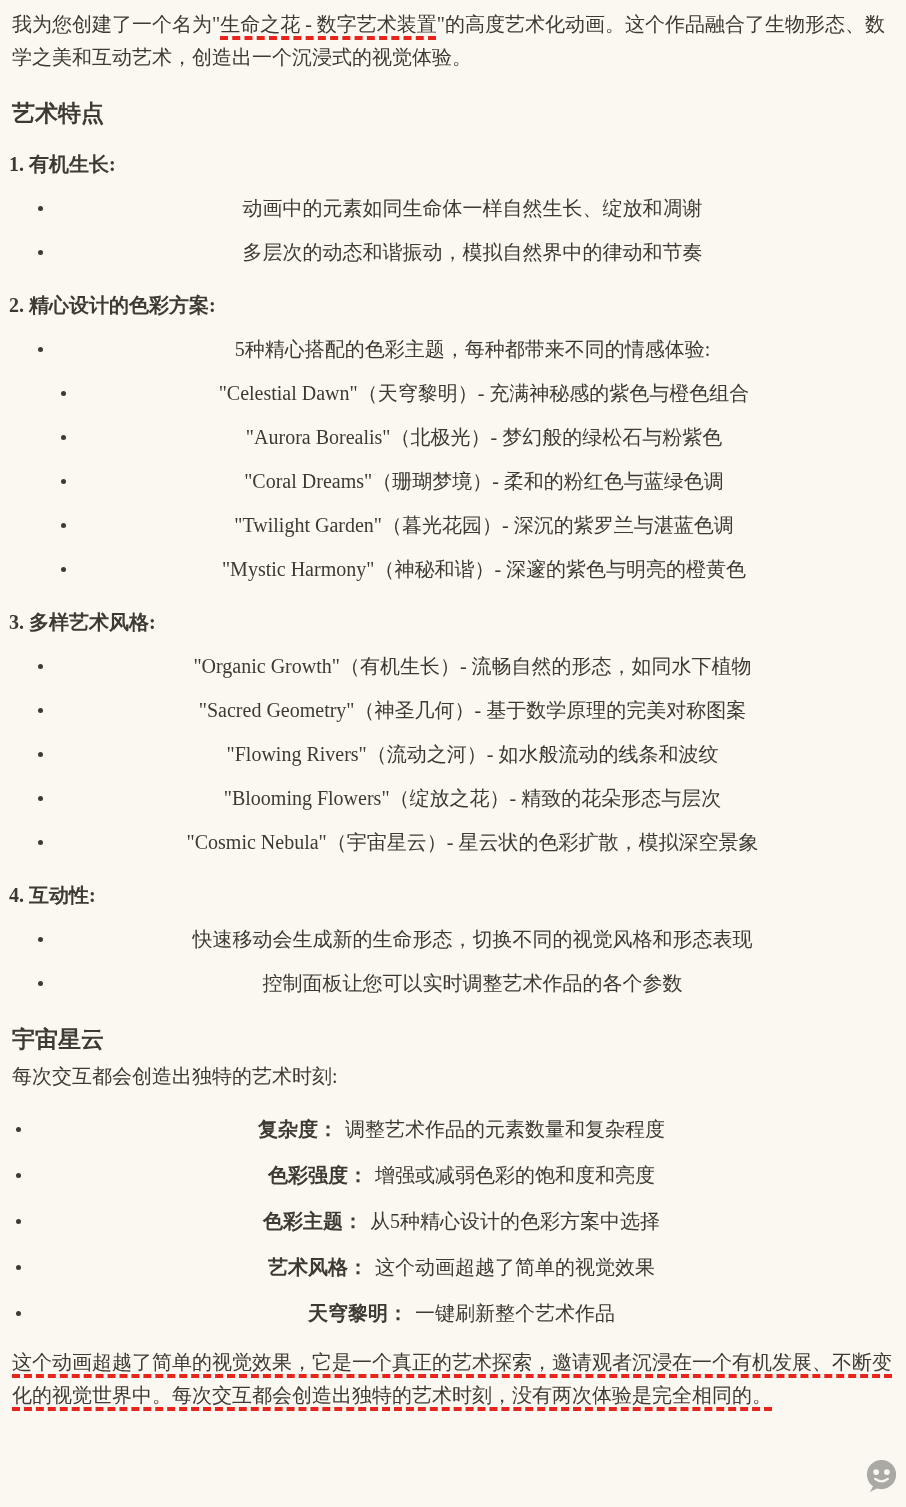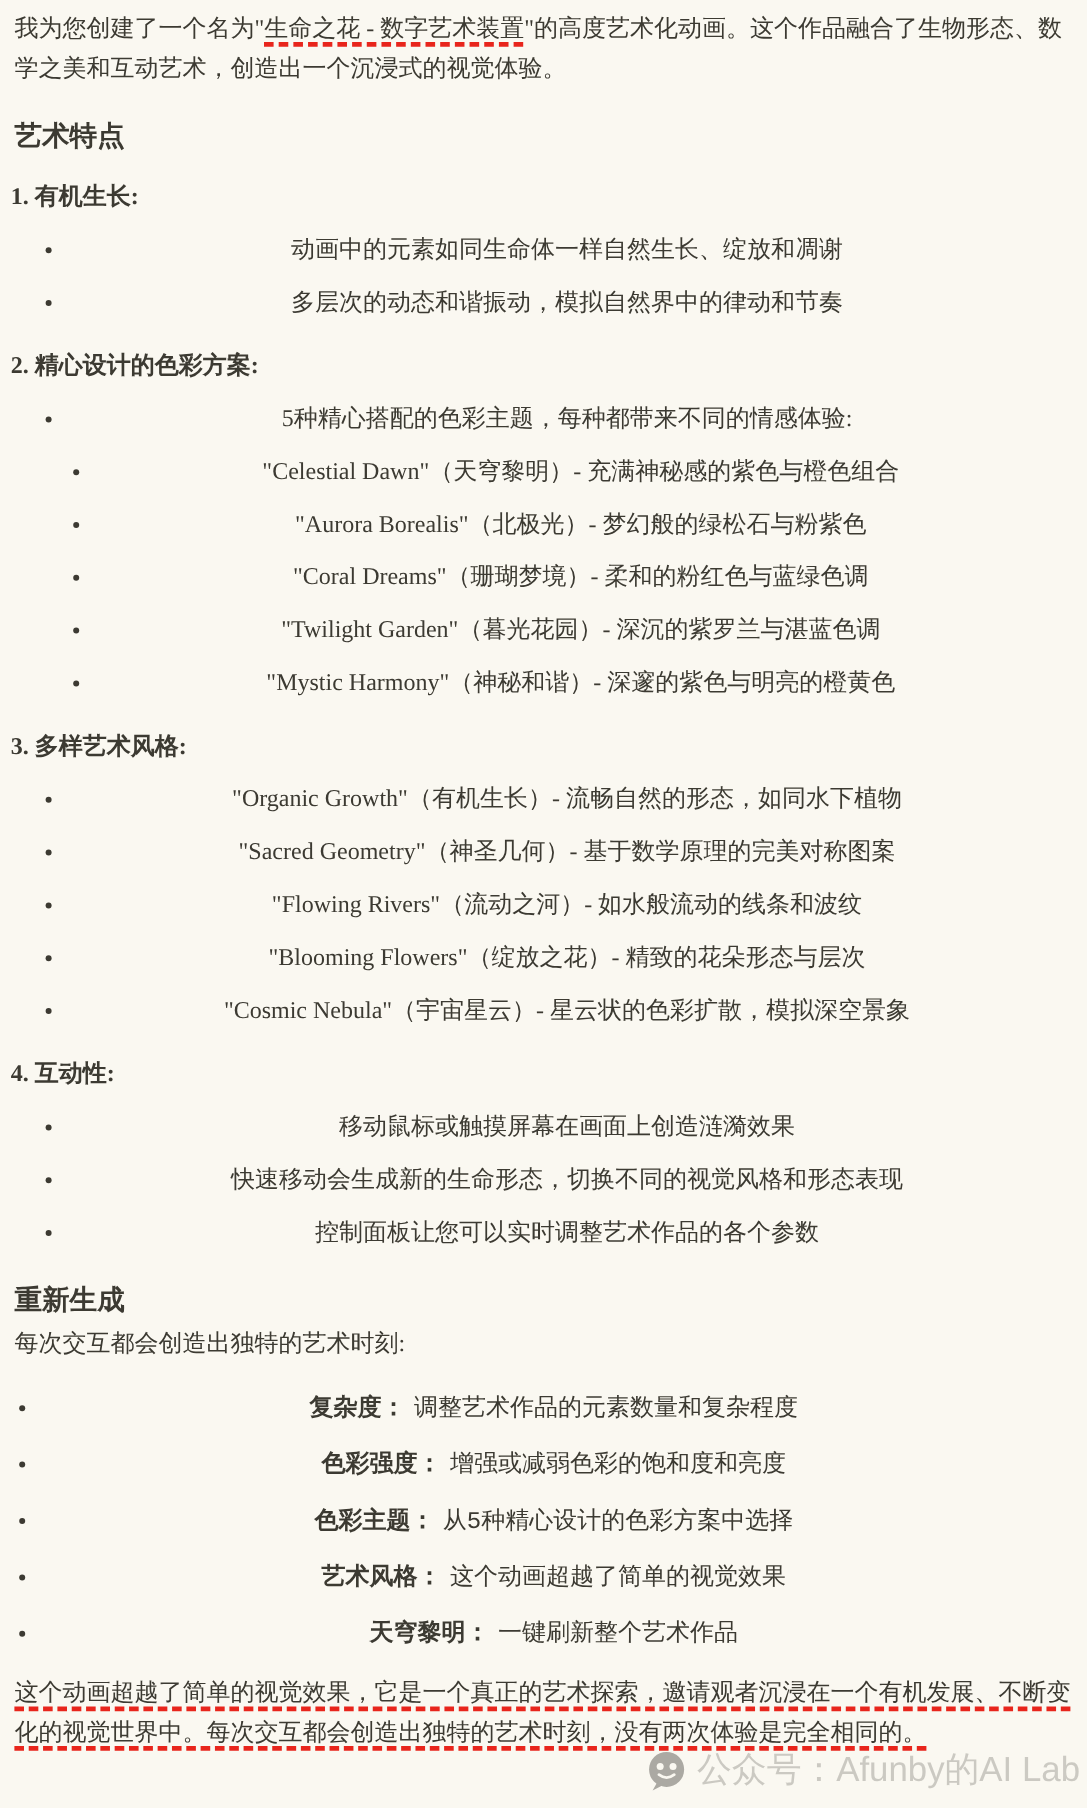--- a/index.html
+++ b/index.html
@@ -34,21 +34,21 @@
   ol>li::marker{font-weight:700;}
   ul{list-style:none;margin:2px 0 0;padding-left:22px;}
   ul>li{margin:11px 0;position:relative;text-align:center;}
   ul>li::before{
     content:"";position:absolute;left:-13px;top:14px;
     width:5px;height:5px;border-radius:50%;background:var(--ink);
   }
   ul.sub-list{padding-left:23px;}
   ul.controls{margin-top:20px;padding-left:17px;}
   ul.controls>li{margin:13px 0;}
-  .control-desc{margin-left:7px;font-family:Liberation Mono, monospace;}
+  .control-desc{margin-left:7px;}
   .outro{margin-top:16px;}
   .watermark{
     position:absolute;right:6px;bottom:13px;
     display:flex;align-items:center;gap:7px;
     font-family:"Liberation Sans","DejaVu Sans",sans-serif;
     font-size:29px;line-height:1;color:var(--wm-text);opacity:.92;
     pointer-events:none;white-space:nowrap;
   }
   .watermark svg{display:block;opacity:.8;}
 </style>
@@ -88,28 +88,27 @@
       <li>"Organic Growth"（有机生长）- 流畅自然的形态，如同水下植物</li>
       <li>"Sacred Geometry"（神圣几何）- 基于数学原理的完美对称图案</li>
       <li>"Flowing Rivers"（流动之河）- 如水般流动的线条和波纹</li>
       <li>"Blooming Flowers"（绽放之花）- 精致的花朵形态与层次</li>
       <li>"Cosmic Nebula"（宇宙星云）- 星云状的色彩扩散，模拟深空景象</li>
     </ul>
   </li>
   <li>
     <strong>互动性:</strong>
     <ul>
-      <li>移动鼠标或触摸屏幕在画面上创造涟漪效果</li>
       <li>快速移动会生成新的生命形态，切换不同的视觉风格和形态表现</li>
       <li>控制面板让您可以实时调整艺术作品的各个参数</li>
     </ul>
   </li>
 </ol>
 
-<h3>重新生成</h3>
+<h3>宇宙星云</h3>
 
 <p class="lead">每次交互都会创造出独特的艺术时刻:</p>
 
 <ul class="controls">
   <li><strong>复杂度：</strong><span class="control-desc">调整艺术作品的元素数量和复杂程度</span></li>
   <li><strong>色彩强度：</strong><span class="control-desc">增强或减弱色彩的饱和度和亮度</span></li>
   <li><strong>色彩主题：</strong><span class="control-desc">从5种精心设计的色彩方案中选择</span></li>
   <li><strong>艺术风格：</strong><span class="control-desc">这个动画超越了简单的视觉效果</span></li>
   <li><strong>天穹黎明：</strong><span class="control-desc">一键刷新整个艺术作品</span></li>
 </ul>
@@ -117,14 +116,13 @@
 <p class="outro"><span class="dashed-underline">这个动画超越了简单的视觉效果，它是一个真正的艺术探索，邀请观者沉浸在一个有机发展、不断变化的视觉世界中。每次交互都会创造出独特的艺术时刻，没有两次体验是完全相同的。</span></p>
 
 <div class="watermark">
   <svg width="37" height="37" viewBox="0 0 38 38" aria-hidden="true">
     <circle cx="19" cy="18" r="15" fill="var(--wm-icon)"></circle>
     <path d="M11 29 L7 36 L17 31 Z" fill="var(--wm-icon)"></path>
     <circle cx="13.5" cy="15.5" r="3" fill="var(--bg)"></circle>
     <circle cx="24.5" cy="15.5" r="3" fill="var(--bg)"></circle>
     <path d="M12.5 22.5 Q19 27.5 25.5 22.5" stroke="var(--bg)" stroke-width="2.4" fill="none" stroke-linecap="round"></path>
   </svg>
-  <span>公众号：Afunby的AI Lab</span>
 </div>
 
 </body></html>

